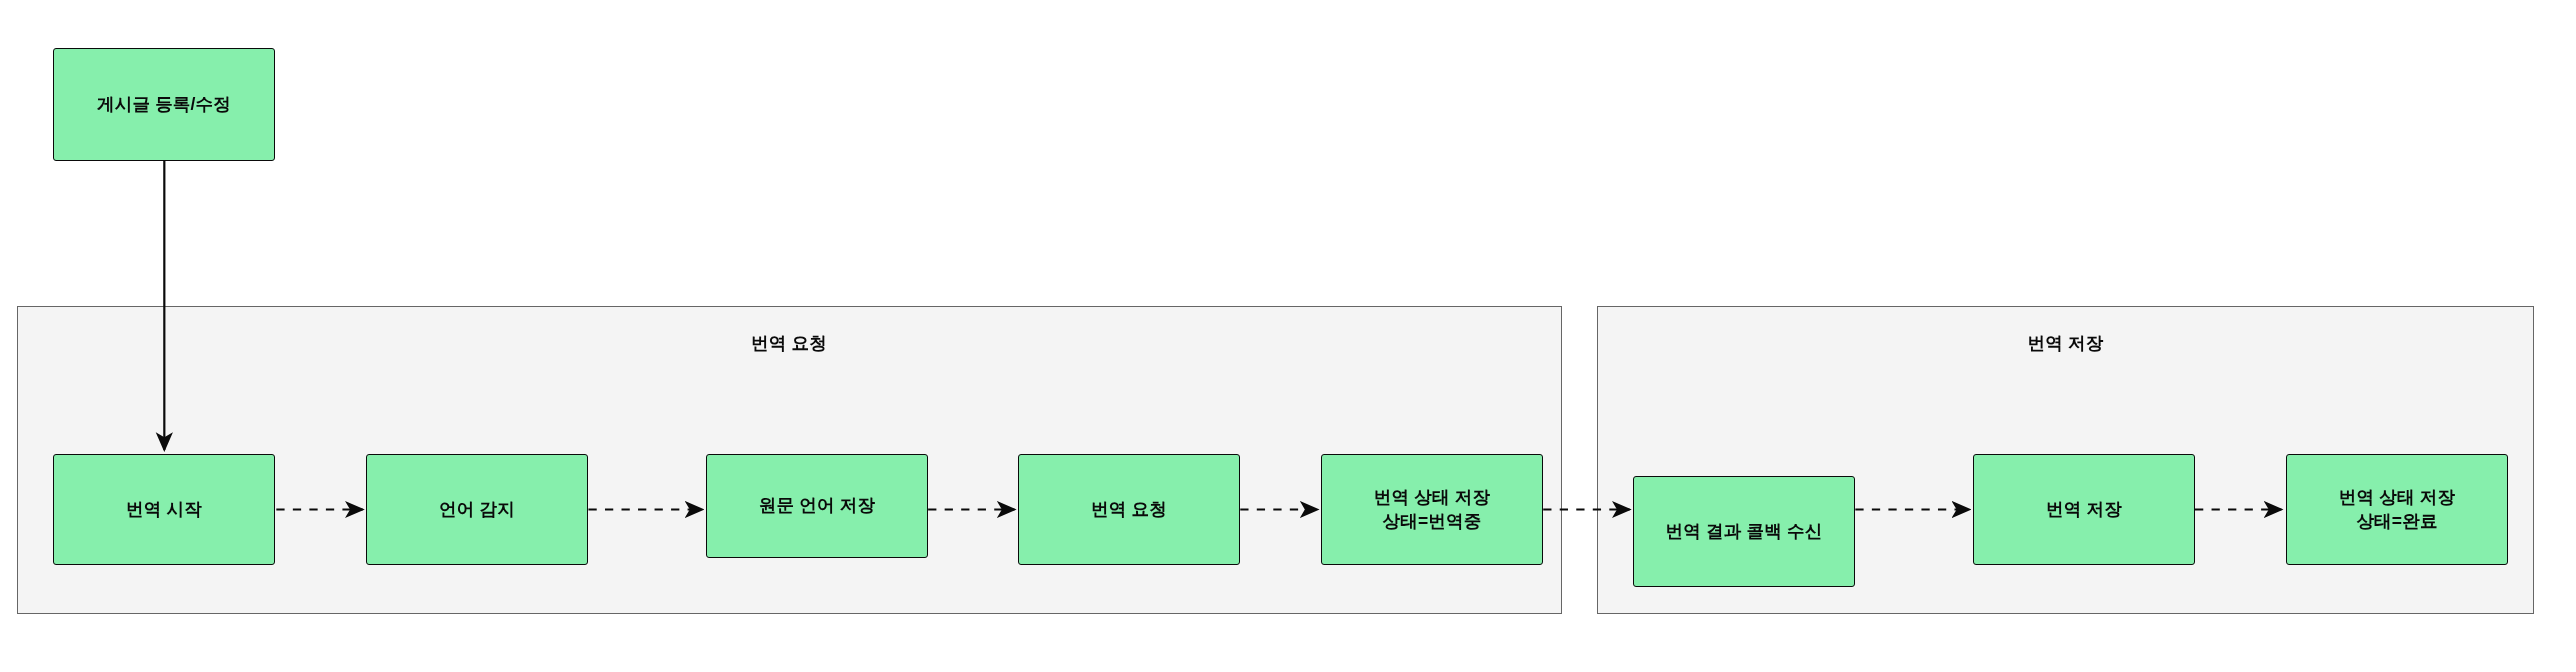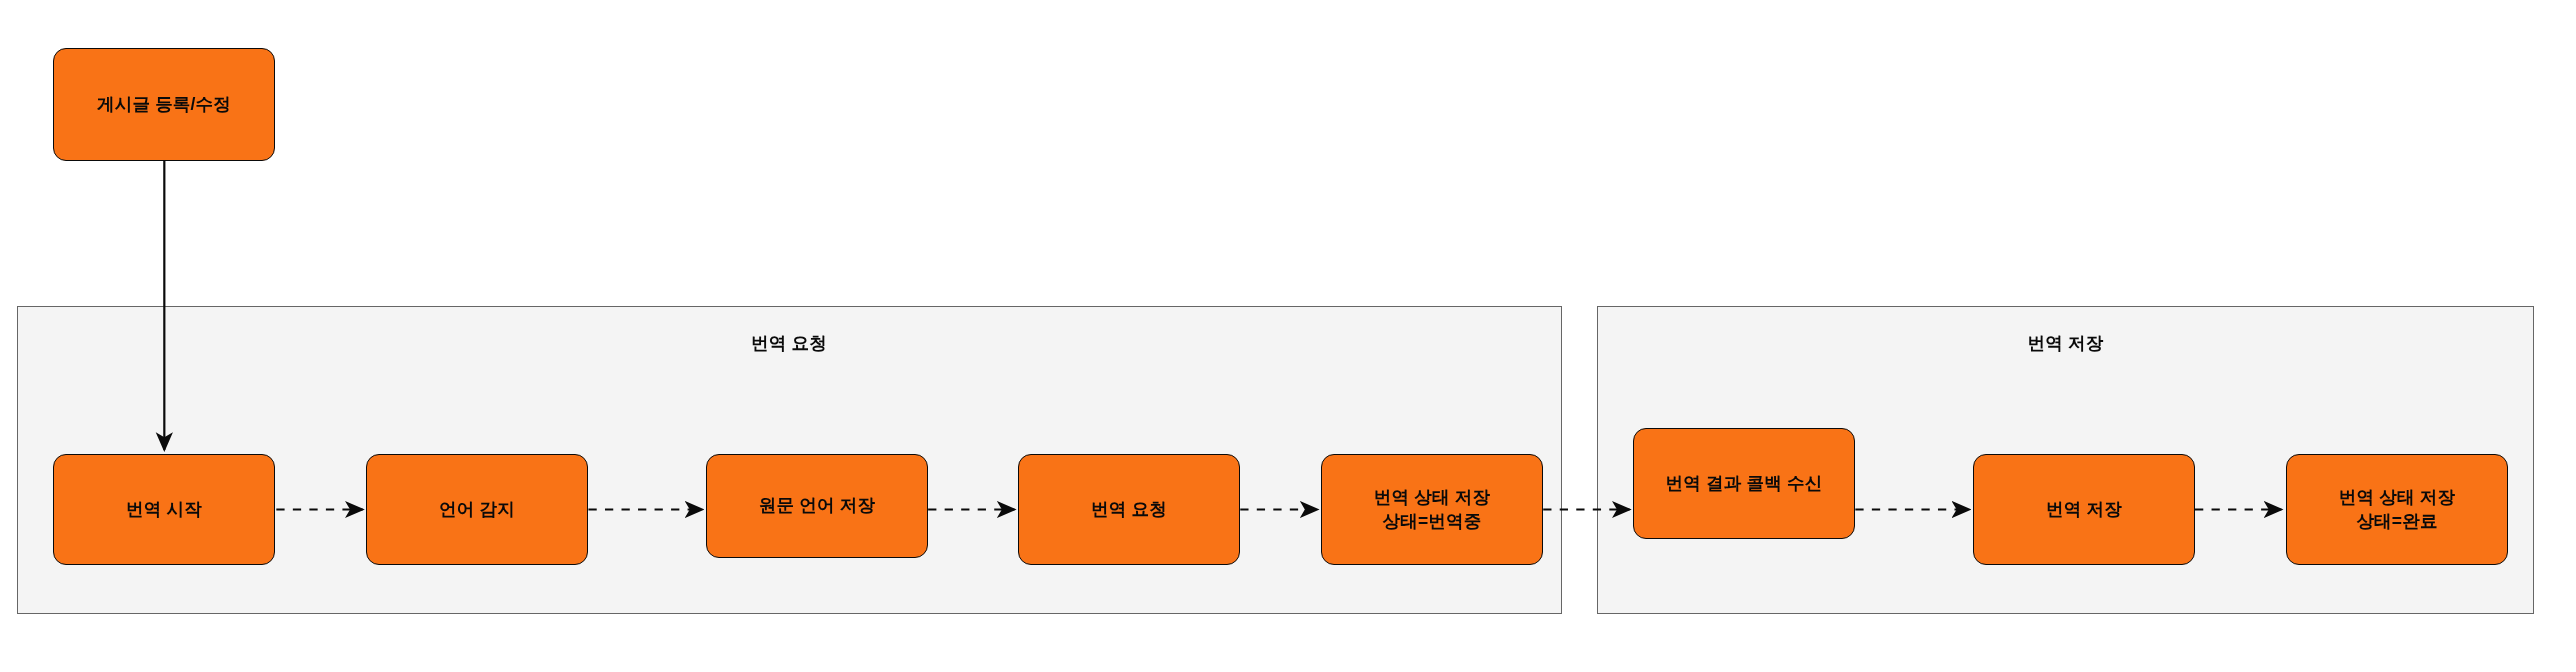--- a/index.html
+++ b/index.html
@@ -27,23 +27,23 @@
     left: 0;
     width: 100%;
     text-align: center;
     font-size: 17.5px;
     font-weight: bold;
     color: #0a0a0a;
     letter-spacing: 0.2px;
   }
   .node {
     position: absolute;
-    background: #f97316;
+    background: #86efac;
     border: 1.8px solid #0a0a0a;
-    border-radius: 13px;
+    border-radius: 3px;
     box-sizing: border-box;
     display: flex;
     align-items: center;
     justify-content: center;
     flex-direction: column;
   }
   .node-label {
     font-size: 17.5px;
     font-weight: bold;
     color: #0a0a0a;
@@ -107,21 +107,21 @@
       <div class="node" style="left: 706px; top: 454px; width: 222px; height: 104px;">
         <div class="node-label">원문 언어 저장</div>
       </div>
       <div class="node" style="left: 1018px; top: 454px; width: 222px; height: 111px;">
         <div class="node-label">번역 요청</div>
       </div>
       <div class="node" style="left: 1321px; top: 454px; width: 222px; height: 111px;">
         <div class="node-label">번역 상태 저장
 상태=번역중</div>
       </div>
-      <div class="node" style="left: 1633px; top: 428px; width: 222px; height: 111px;">
+      <div class="node" style="left: 1633px; top: 476px; width: 222px; height: 111px;">
         <div class="node-label">번역 결과 콜백 수신</div>
       </div>
       <div class="node" style="left: 1973px; top: 454px; width: 222px; height: 111px;">
         <div class="node-label">번역 저장</div>
       </div>
       <div class="node" style="left: 2286px; top: 454px; width: 222px; height: 111px;">
         <div class="node-label">번역 상태 저장
 상태=완료</div>
       </div>
     </div>

